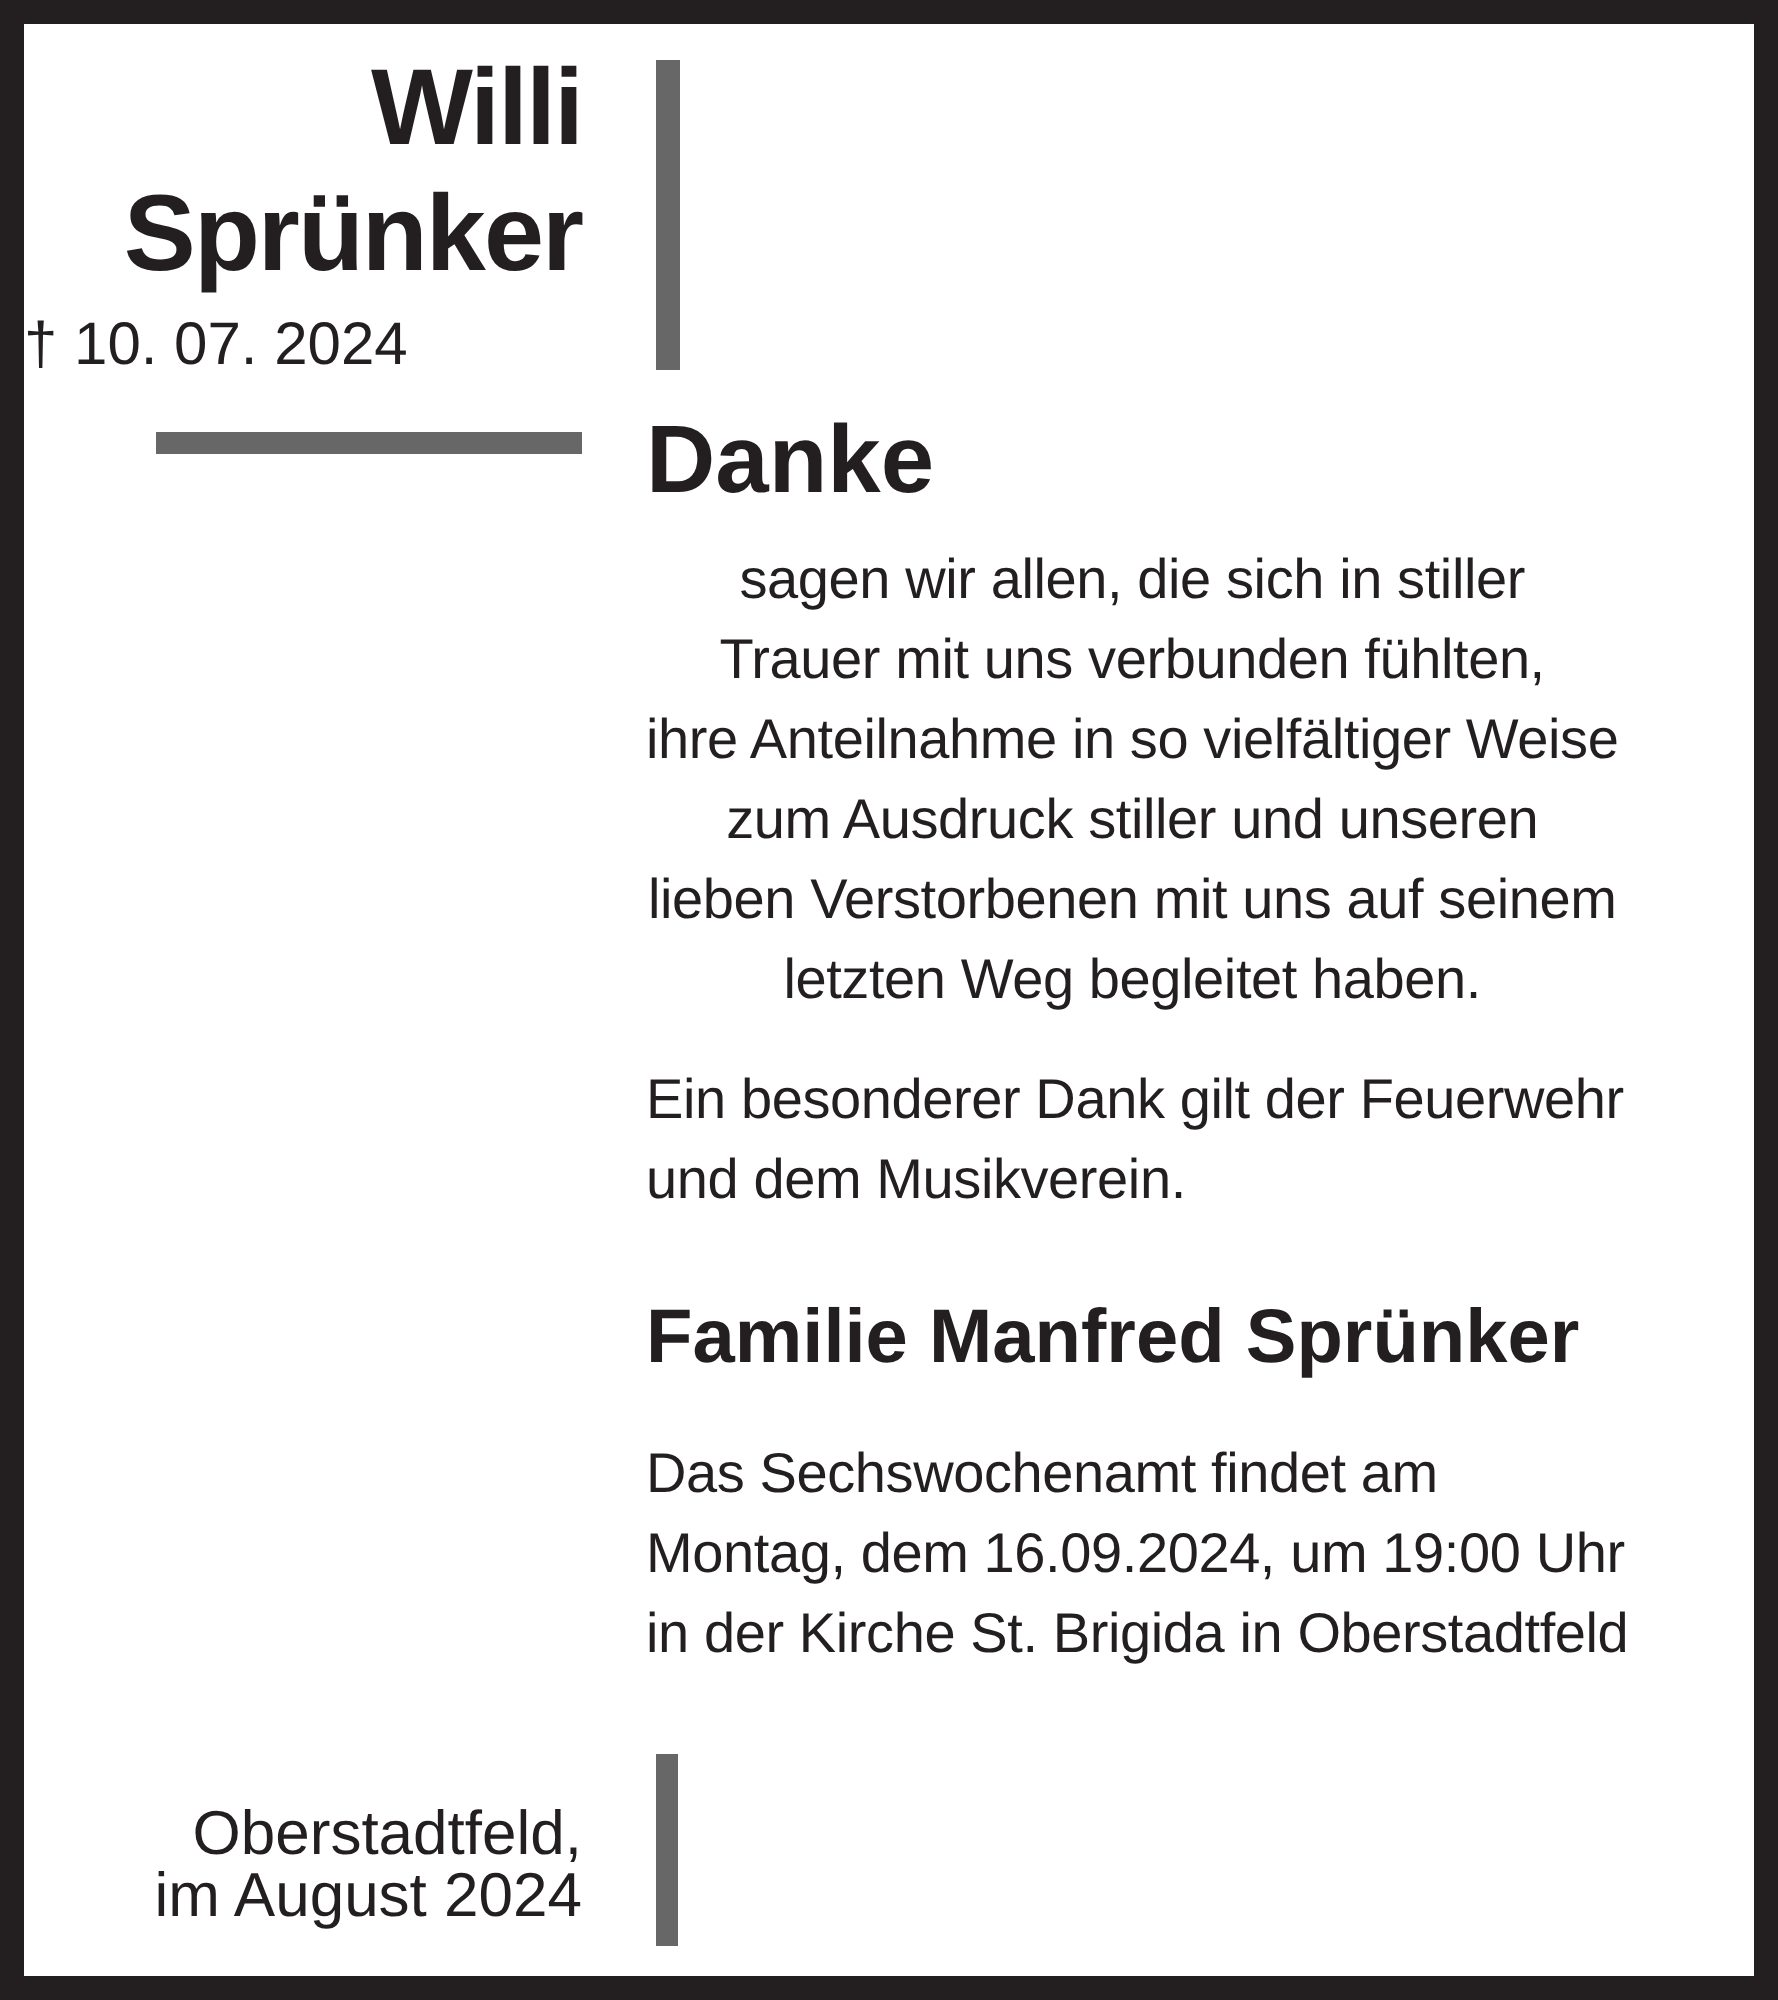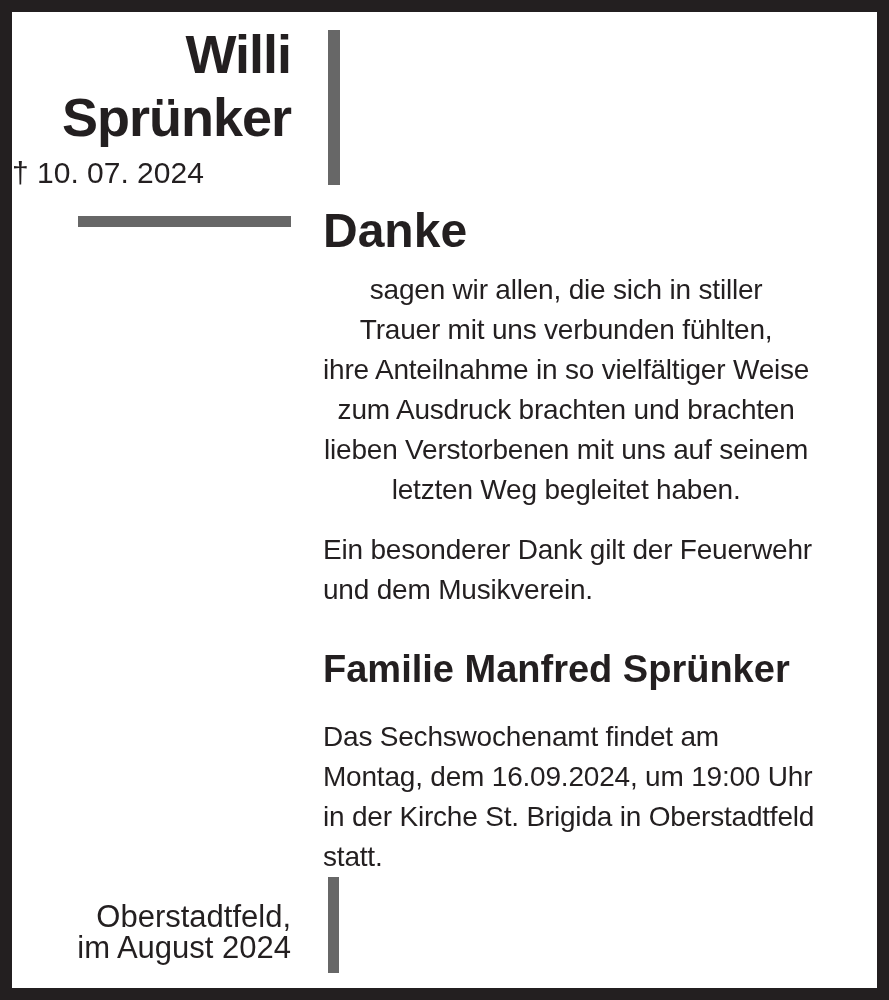--- a/index.html
+++ b/index.html
@@ -112,31 +112,30 @@
 
   <div class="vbar vbar-top"></div>
   <div class="vbar vbar-bottom"></div>
 
   <div class="heading">Danke</div>
 
   <div class="para para-thanks">
     <div>sagen wir allen, die sich in stiller</div>
     <div>Trauer mit uns verbunden fühlten,</div>
     <div>ihre Anteilnahme in so vielfältiger Weise</div>
-    <div>zum Ausdruck brachten und brachten</div>
+    <div>zum Ausdruck stiller und unseren</div>
     <div>lieben Verstorbenen mit uns auf seinem</div>
     <div>letzten Weg begleitet haben.</div>
   </div>
 
   <div class="para para-special">
     <div>Ein besonderer Dank gilt der Feuerwehr</div>
     <div>und dem Musikverein.</div>
   </div>
 
   <div class="family-signature">Familie Manfred Sprünker</div>
 
   <div class="para para-service">
     <div>Das Sechswochenamt findet am</div>
     <div>Montag, dem 16.09.2024, um 19:00 Uhr</div>
     <div>in der Kirche St. Brigida in Oberstadtfeld</div>
-    <div>statt.</div>
   </div>
 </div>
 
 </body></html>

